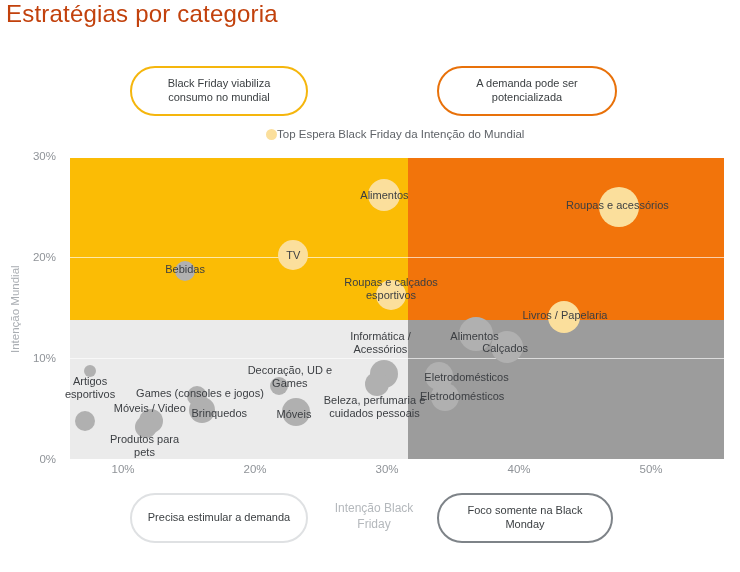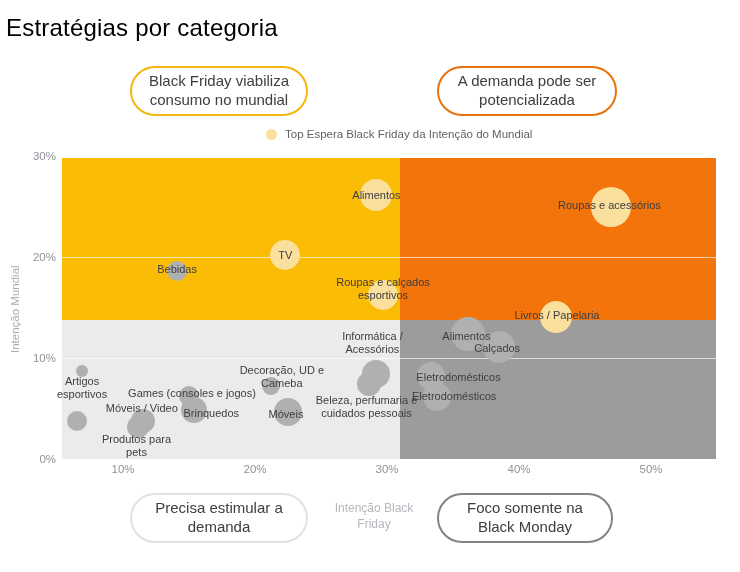--- a/index.html
+++ b/index.html
@@ -1,33 +1,33 @@
 <!DOCTYPE html>
 <html><head>
 <meta charset="utf-8">
 <style>
   html,body{margin:0;padding:0;}
   body{
     width:740px;height:572px;position:relative;background:#ffffff;
     font-family:"Liberation Sans",sans-serif;overflow:hidden;
   }
-  .title{position:absolute;left:6px;top:14px;font-size:24px;color:#000000;letter-spacing:.2px;}
+  .title{position:absolute;left:6px;top:0;font-size:24px;color:#c2410c;letter-spacing:.2px;}
   .pill{
     position:absolute;border-radius:26px;display:flex;align-items:center;justify-content:center;
-    text-align:center;font-size:15px;color:#3c4043;line-height:1.25;background:#ffffff;box-sizing:border-box;
+    text-align:center;font-size:11px;color:#3c4043;line-height:1.25;background:#ffffff;box-sizing:border-box;
     padding:0 12px;
   }
   .pill-tl{left:130px;top:66px;width:178px;height:50px;border:2px solid #F5B60D;}
   .pill-tr{left:437px;top:66px;width:180px;height:50px;border:2px solid #E8710A;}
   .pill-bl{left:130px;top:493px;width:178px;height:50px;border:2px solid #DFE1E3;}
   .pill-br{left:437px;top:493px;width:176px;height:50px;border:2px solid #7E8388;}
-  .legend{position:absolute;left:266px;top:128px;display:flex;align-items:center;gap:8px;}
+  .legend{position:absolute;left:266px;top:128px;display:flex;align-items:center;gap:0;}
   .legend-dot{width:11px;height:11px;border-radius:50%;background:#F9DC8F;flex:0 0 auto;}
   .legend-text{font-size:11.5px;color:#5f6368;white-space:nowrap;}
-  .plot{position:absolute;left:62px;top:158px;width:592px;height:301px;overflow:visible;}
+  .plot{position:absolute;left:70px;top:158px;width:592px;height:301px;overflow:visible;}
   .quad{position:absolute;}
   .q-tl{left:0;top:0;width:338px;height:162px;background:#FBBC05;}
   .q-tr{left:338px;top:0;width:316px;height:162px;background:#F2740B;}
   .q-bl{left:0;top:162px;width:338px;height:139px;background:#EBEBEB;}
   .q-br{left:338px;top:162px;width:316px;height:139px;background:#9C9C9C;}
   .gridline{position:absolute;left:0;width:654px;height:1px;background:rgba(255,255,255,0.65);z-index:1;}
   .g20{top:99px;}
   .g10{top:200px;}
   .bubble{position:absolute;border-radius:50%;z-index:2;}
   .pt-label{
@@ -87,21 +87,21 @@
     <div class="pt-label nowrap" style="left: 314.44px; top: 37.39px;">Alimentos</div>
     <div class="pt-label nowrap" style="left: 547.4px; top: 46.5px;">Roupas e acessórios</div>
     <div class="pt-label nowrap" style="left: 223.36px; top: 96.98px;">TV</div>
     <div class="pt-label nowrap" style="left: 115.12px; top: 111.14px;">Bebidas</div>
     <div class="pt-label" style="width: 104px; left: 321.04px; top: 131.38px;">Roupas e calçados esportivos</div>
     <div class="pt-label nowrap" style="left: 494.96px; top: 156.59px;">Livros / Papelaria</div>
     <div class="pt-label nowrap" style="left: 404.52px; top: 177.76px;">Alimentos</div>
     <div class="pt-label nowrap" style="left: 435.2px; top: 189.89px;">Calçados</div>
     <div class="pt-label" style="width: 124px; left: 304.52px; top: 249.26px;">Beleza, perfumaria e cuidados pessoais</div>
     <div class="pt-label" style="width: 82px; left: 310.44px; top: 185.16px;">Informática / Acessórios</div>
-    <div class="pt-label" style="width: 92px; left: 219.84px; top: 219.28px;">Decoração, UD e Cameba</div>
+    <div class="pt-label" style="width: 92px; left: 219.84px; top: 219.28px;">Decoração, UD e Games</div>
     <div class="pt-label nowrap" style="left: 224px; top: 255.53px;">Móveis</div>
     <div class="pt-label nowrap" style="left: 130px; top: 235.38px;">Games (consoles e jogos)</div>
     <div class="pt-label nowrap" style="left: 149.28px; top: 254.51px;">Brinquedos</div>
     <div class="pt-label nowrap" style="left: 79.8px; top: 249.62px;">Móveis / Video</div>
     <div class="pt-label" style="width: 72px; left: 20.08px; top: 230.13px;">Artigos esportivos</div>
     <div class="pt-label" style="width: 76px; left: 74.52px; top: 287.68px;">Produtos para pets</div>
     <div class="pt-label nowrap" style="left: 396.56px; top: 219.18px;">Eletrodomésticos</div>
     <div class="pt-label nowrap" style="left: 392.16px; top: 238.39px;">Eletrodomésticos</div>
   </div>
 

